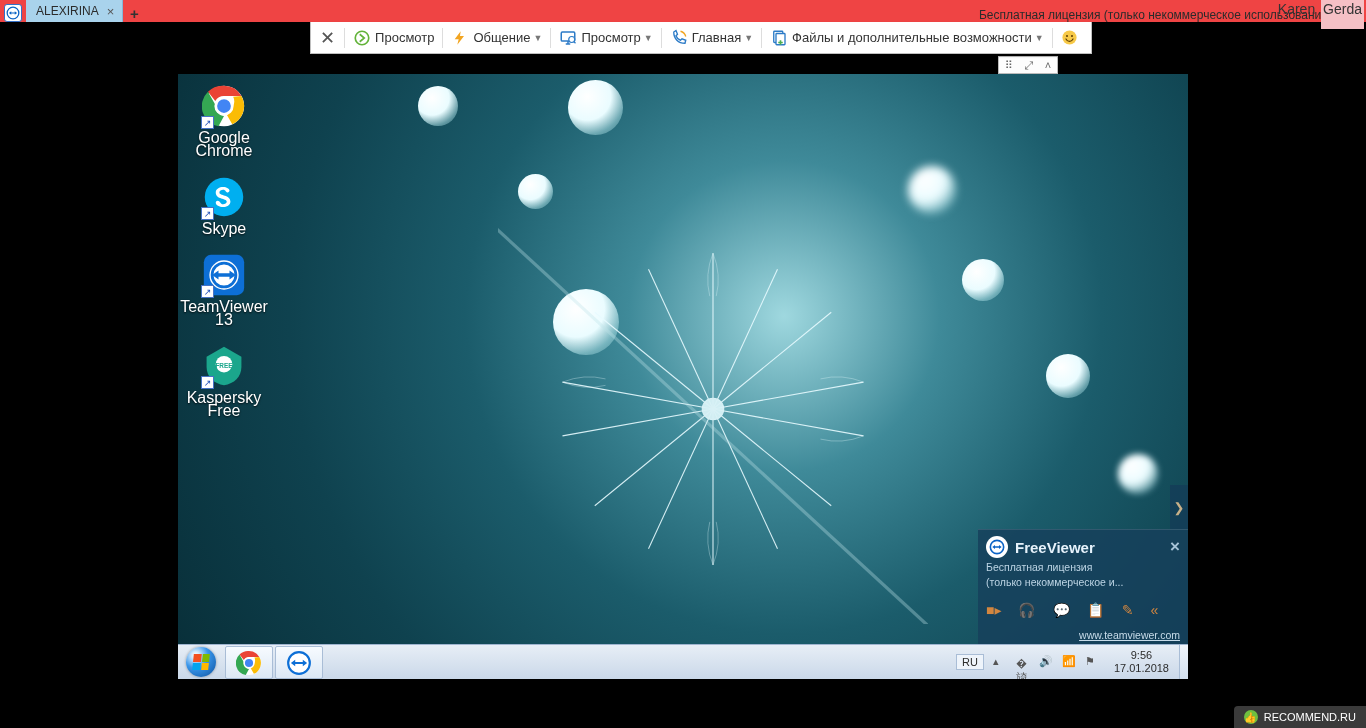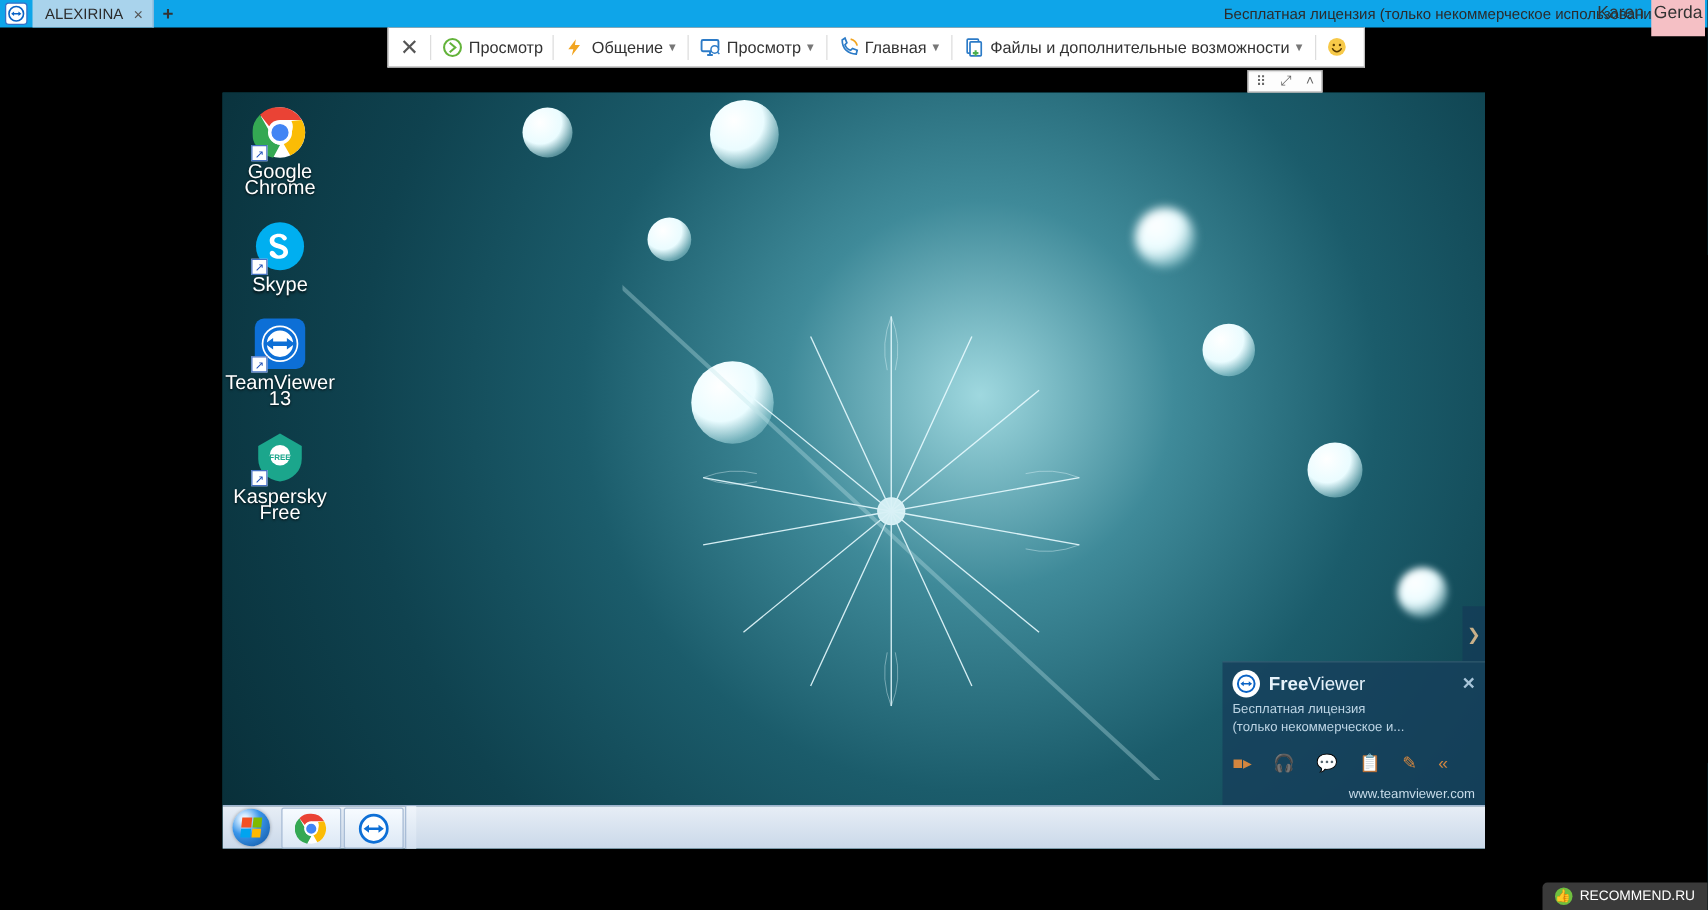--- a/index.html
+++ b/index.html
@@ -1,19 +1,19 @@
 <!DOCTYPE html>
 <html><head>
 <meta charset="utf-8">
 <style>
 html,body{margin:0;padding:0;width:1366px;height:728px;background:#000;font-family:"Segoe UI",Tahoma,sans-serif;overflow:hidden}
 *{box-sizing:border-box}
 
 
-.tv-top{position:absolute;top:0;left:0;right:0;height:22px;background:#0ea5e9;display:flex;align-items:center;font-size:12px;color:#2b2b2b}
+.tv-top{position:absolute;top:0;left:0;right:0;height:22px;background:#ef4444;display:flex;align-items:flex-end;font-size:12px;color:#2b2b2b}
 .tv-logo{width:18px;height:18px;margin:0 4px;border:1px solid #3470c7;border-radius:3px;display:flex;align-items:center;justify-content:center;background:#fff}
 .tv-logo svg{width:14px;height:14px}
 .tab{padding:0 8px 0 10px;height:22px;display:flex;align-items:center;background:#a9d3ec;border-right:1px solid #88b7d9}
 .tab .x{margin-left:8px;font-size:13px;color:#555;cursor:pointer}
 .plus{width:22px;text-align:center;font-size:15px;font-weight:bold;color:#333;cursor:pointer}
 .license{margin-left:auto;padding:0 12px}
 .min{width:22px;text-align:center;font-size:16px;font-weight:bold;cursor:pointer}
 .watermark{position:absolute;right:2px;top:1px;font-size:14px;color:#333;z-index:50}
 .watermark span{background:#f5c0c5;padding:12px 2px}
 
@@ -41,21 +41,21 @@
 
 
 .tv-panel{position:absolute;right:0;bottom:35px;width:210px;height:115px;background:rgba(22,64,92,0.82);color:#d9e9f5;font-size:11px;padding:6px 8px 4px;border-top:1px solid rgba(255,255,255,0.12)}
 .tv-panel .head{display:flex;align-items:center}
 .tv-panel .logo{width:22px;height:22px;border-radius:50%;background:#fff;display:flex;align-items:center;justify-content:center;margin-right:7px}
 .tv-panel .title{font-size:15px;font-weight:600;color:#e6f2fb}
 .tv-panel .px{margin-left:auto;font-size:17px;color:#a7c4d8;cursor:pointer;font-weight:bold}
 .tv-panel .sub{color:#bcd4e4;font-size:10.5px;line-height:12px;margin-top:3px}
 .tv-panel .tools{display:flex;gap:17px;margin-top:14px;color:#d3863f;font-size:14px}
 .tv-panel .tools span{cursor:pointer}
-.tv-panel .link{position:absolute;bottom:3px;right:8px;font-size:10.5px;color:#c7dbe9;cursor:pointer}
+.tv-panel .link{position:absolute;bottom:3px;right:8px;font-size:10.5px;color:#c7dbe9;text-decoration:underline;cursor:pointer}
 .expand-tab{position:absolute;right:0;bottom:150px;width:18px;height:44px;background:rgba(20,60,88,0.8);display:flex;align-items:center;justify-content:center;color:#c9b089;font-size:13px;cursor:pointer}
 
 
 .taskbar{position:absolute;bottom:0;left:0;right:0;height:35px;background:linear-gradient(#e7eef6,#cad8e9);display:flex;align-items:center;border-top:1px solid #9eb4cf}
 .start{width:46px;height:35px;display:flex;align-items:center;justify-content:center;cursor:pointer}
 .start .orb2{width:30px;height:30px;border-radius:50%;background:radial-gradient(circle at 32% 28%,#fff 0%,#d5ecff 12%,#3a96ea 42%,#0b4f9c 100%);display:flex;align-items:center;justify-content:center;box-shadow:0 0 3px rgba(0,0,0,0.35)}
 .winflag{width:16px;height:16px;display:grid;grid-template-columns:1fr 1fr;grid-template-rows:1fr 1fr;gap:1px;transform:skewX(-6deg)}
 .winflag div:nth-child(1){background:#f25022}.winflag div:nth-child(2){background:#7fba00}.winflag div:nth-child(3){background:#00a4ef}.winflag div:nth-child(4){background:#ffb900}
 .tbtn{width:48px;height:33px;margin:1px 1px 0;border:1px solid #a9bdd6;background:linear-gradient(#f7fbff,#dce8f5);display:flex;align-items:center;justify-content:center;cursor:pointer;border-radius:2px}
 .tray{margin-left:auto;display:flex;align-items:center;gap:9px;padding:0 4px;font-size:11px;color:#2b2b2b}
@@ -258,21 +258,21 @@
   <div class="expand-tab">❯</div>
 
   <div class="tv-panel">
     <div class="head">
       <div class="logo">
           <svg viewBox="0 0 24 24" width="16" height="16">
             <circle cx="12" cy="12" r="10" fill="none" stroke="#0b63c5" stroke-width="2.4"></circle>
             <path d="M5 12l4-3v2h6v-2l4 3-4 3v-2H9v2z" fill="#0b63c5"></path>
           </svg>
         </div>
-      <div class="title"><b>Free</b><span style="font-weight:400">Viewer</span></div>
+      <div class="title"><b>Free</b><span style="font-weight:700">Viewer</span></div>
       <div class="px">×</div>
     </div>
     <div class="sub">Бесплатная лицензия</div>
     <div class="sub">(только некоммерческое и...</div>
     <div class="tools">
       <span>■​▸</span>
       <span>🎧</span>
       <span>💬</span>
       <span>📋</span>
       <span>✎</span>
@@ -301,20 +301,32 @@
           <circle cx="24" cy="24" r="9" fill="#4285f4"></circle>
           <circle cx="24" cy="24" r="9" fill="none" stroke="#fff" stroke-width="3"></circle>
         </svg>
       </div>
     <div class="tbtn">
         <svg viewBox="0 0 48 48" width="26" height="26">
           <circle cx="24" cy="24" r="20" fill="#fff" stroke="#0d6fd6" stroke-width="4"></circle>
           <path d="M9 24l8-6v4h14v-4l8 6-8 6v-4H17v4z" fill="#0d6fd6"></path>
         </svg>
       </div>
+    <div class="tray">
+      <span class="lang">RU</span>
+      <span class="ico">▴</span>
+      <span class="ico">�旑</span>
+      <span class="ico">🔊</span>
+      <span class="ico">📶</span>
+      <span class="ico">⚑</span>
+      <div class="clock">
+        <div>9:56</div>
+        <div>17.01.2018</div>
+      </div>
+    </div>
     <div class="showdesk"></div>
   </div>
 </div>
 
 <div class="footer-wm">
   <div class="th">👍</div>
   <span>RECOMMEND.RU</span>
 </div>
 
 </body></html>

